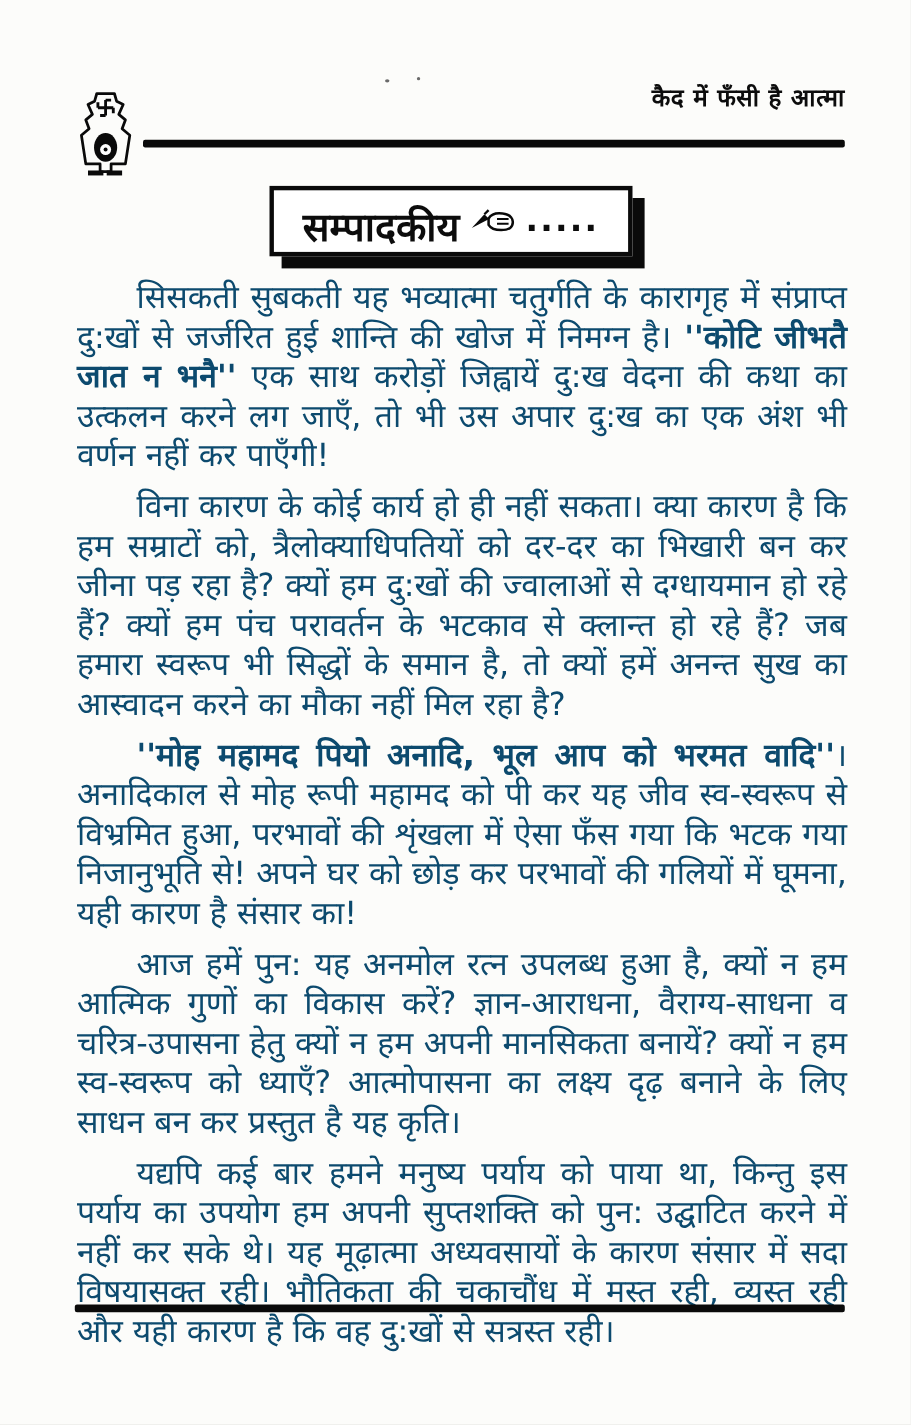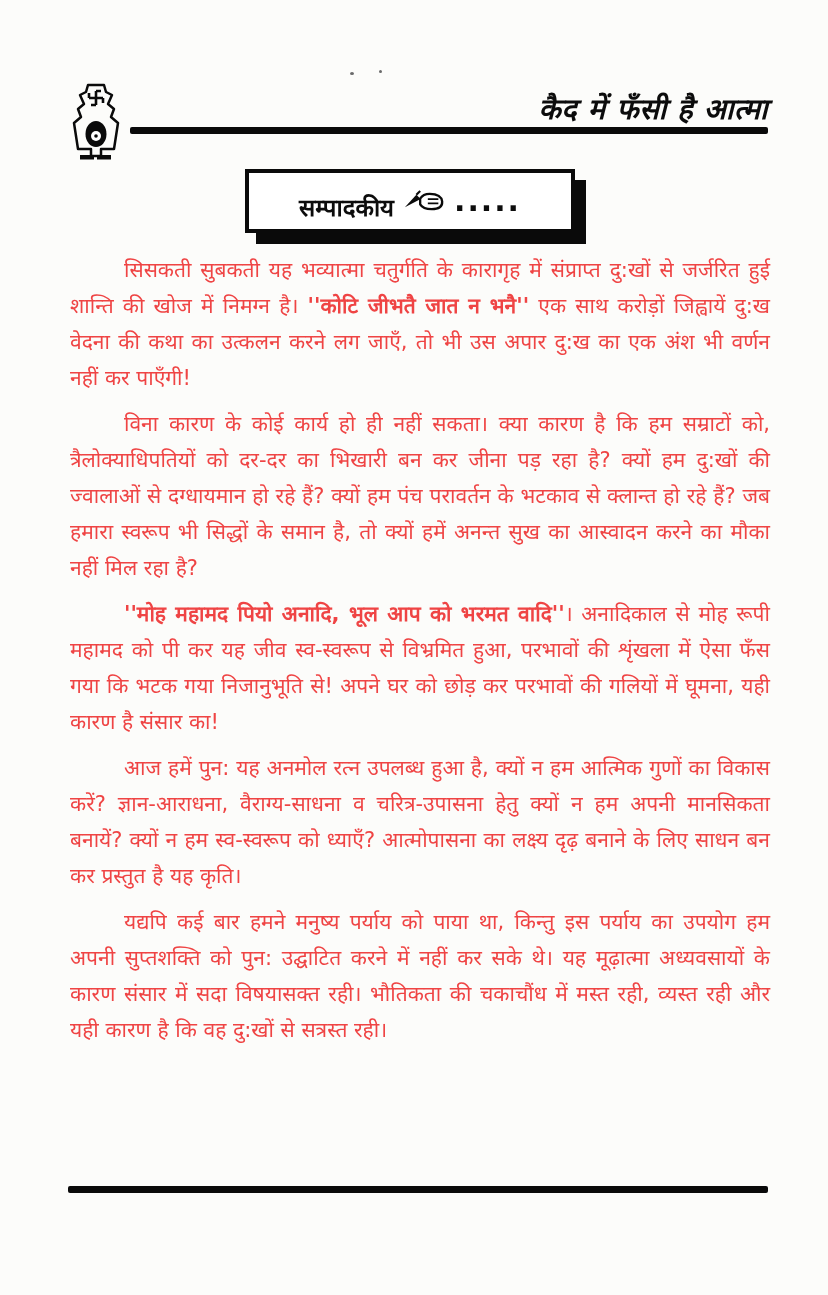--- a/index.html
+++ b/index.html
@@ -17,26 +17,25 @@
   }
 
   
   .logo {
     position: absolute;
     left: 64px; top: 82px;
     width: 64px; height: 96px;
   }
   .book-title {
     position: absolute;
-    top: 88px; right: 60px;
-    font-size: 29px;
+    top: 72px; right: 60px;
+    font-size: 22px;
     font-weight: bold;
     letter-spacing: 0.5px;
     white-space: nowrap;
-    font-style: italic;
   }
   .header-rule {
     position: absolute;
     left: 130px; top: 127px;
     width: 638px; height: 7px;
     background: #0a0a0a;
     border-radius: 2px;
   }
 
   .speck { position: absolute; background: #6a6a6a; border-radius: 50%; }
@@ -50,46 +49,46 @@
     width: 330px; height: 64px;
     background: #ffffff;
     border: 4px solid #0a0a0a;
     box-shadow: 11px 11px 0 #0a0a0a;
     display: flex;
     align-items: center;
     justify-content: center;
     gap: 8px;
   }
   .heading-title {
-    font-size: 24px;
+    font-size: 36px;
     font-weight: bold;
     line-height: 1;
     padding-bottom: 4px;
     margin-top: 18px;
   }
   .heading-dots {
     font-size: 30px;
     font-weight: bold;
     letter-spacing: 2px;
     line-height: 1;
   }
 
   
   .body-text {
     position: absolute;
     left: 70px; top: 252px;
     width: 700px;
   }
   .body-text p.para {
-    font-size: 21px;
+    font-size: 29px;
     line-height: 36px;
     text-align: justify;
     text-indent: 54px;
     margin-bottom: 10px;
-    color: #ef4444;
+    color: #0c4a6e;
   }
   .body-text p.para span.bold { font-weight: bold; }
 
   
   .footer-rule {
     position: absolute;
     left: 68px; top: 1186px;
     width: 700px; height: 7px;
     background: #0a0a0a;
     border-radius: 2px;

